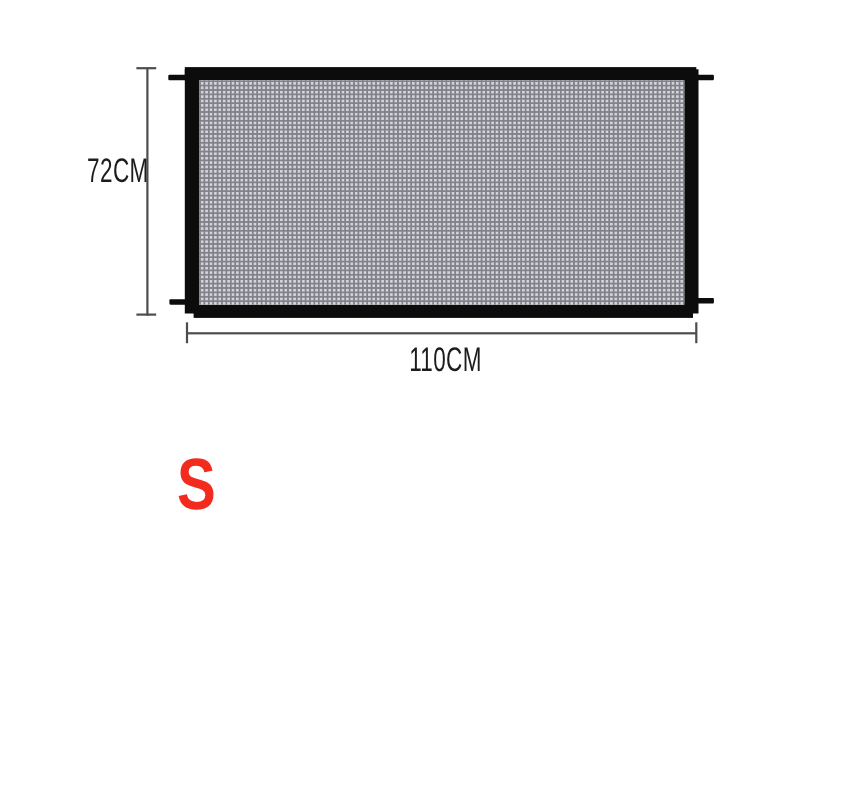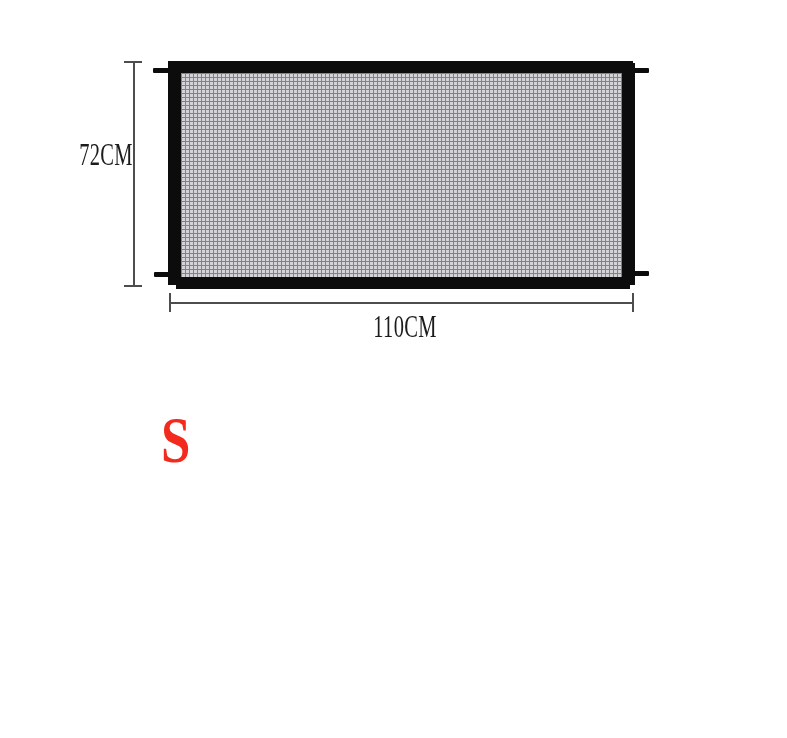--- a/index.html
+++ b/index.html
@@ -6,21 +6,21 @@
     margin: 0;
     padding: 0;
     background: #ffffff;
   }
   .canvas {
     position: relative;
     width: 787px;
     height: 738px;
     background: var(--background, #ffffff);
     overflow: hidden;
-    font-family: Liberation Serif, serif;
+    font-family: Liberation Sans, sans-serif;
   }
 
   
   .bar {
     position: absolute;
     background: var(--frame-black, #0c0c0c);
   }
   .bar-top    { left: 168px; top: 61px;  width: 465px; height: 12px; }
   .bar-left   { left: 168px; top: 63px;  width: 13px;  height: 222px; }
   .bar-right  { left: 622px; top: 63px;  width: 13px;  height: 222px; }

